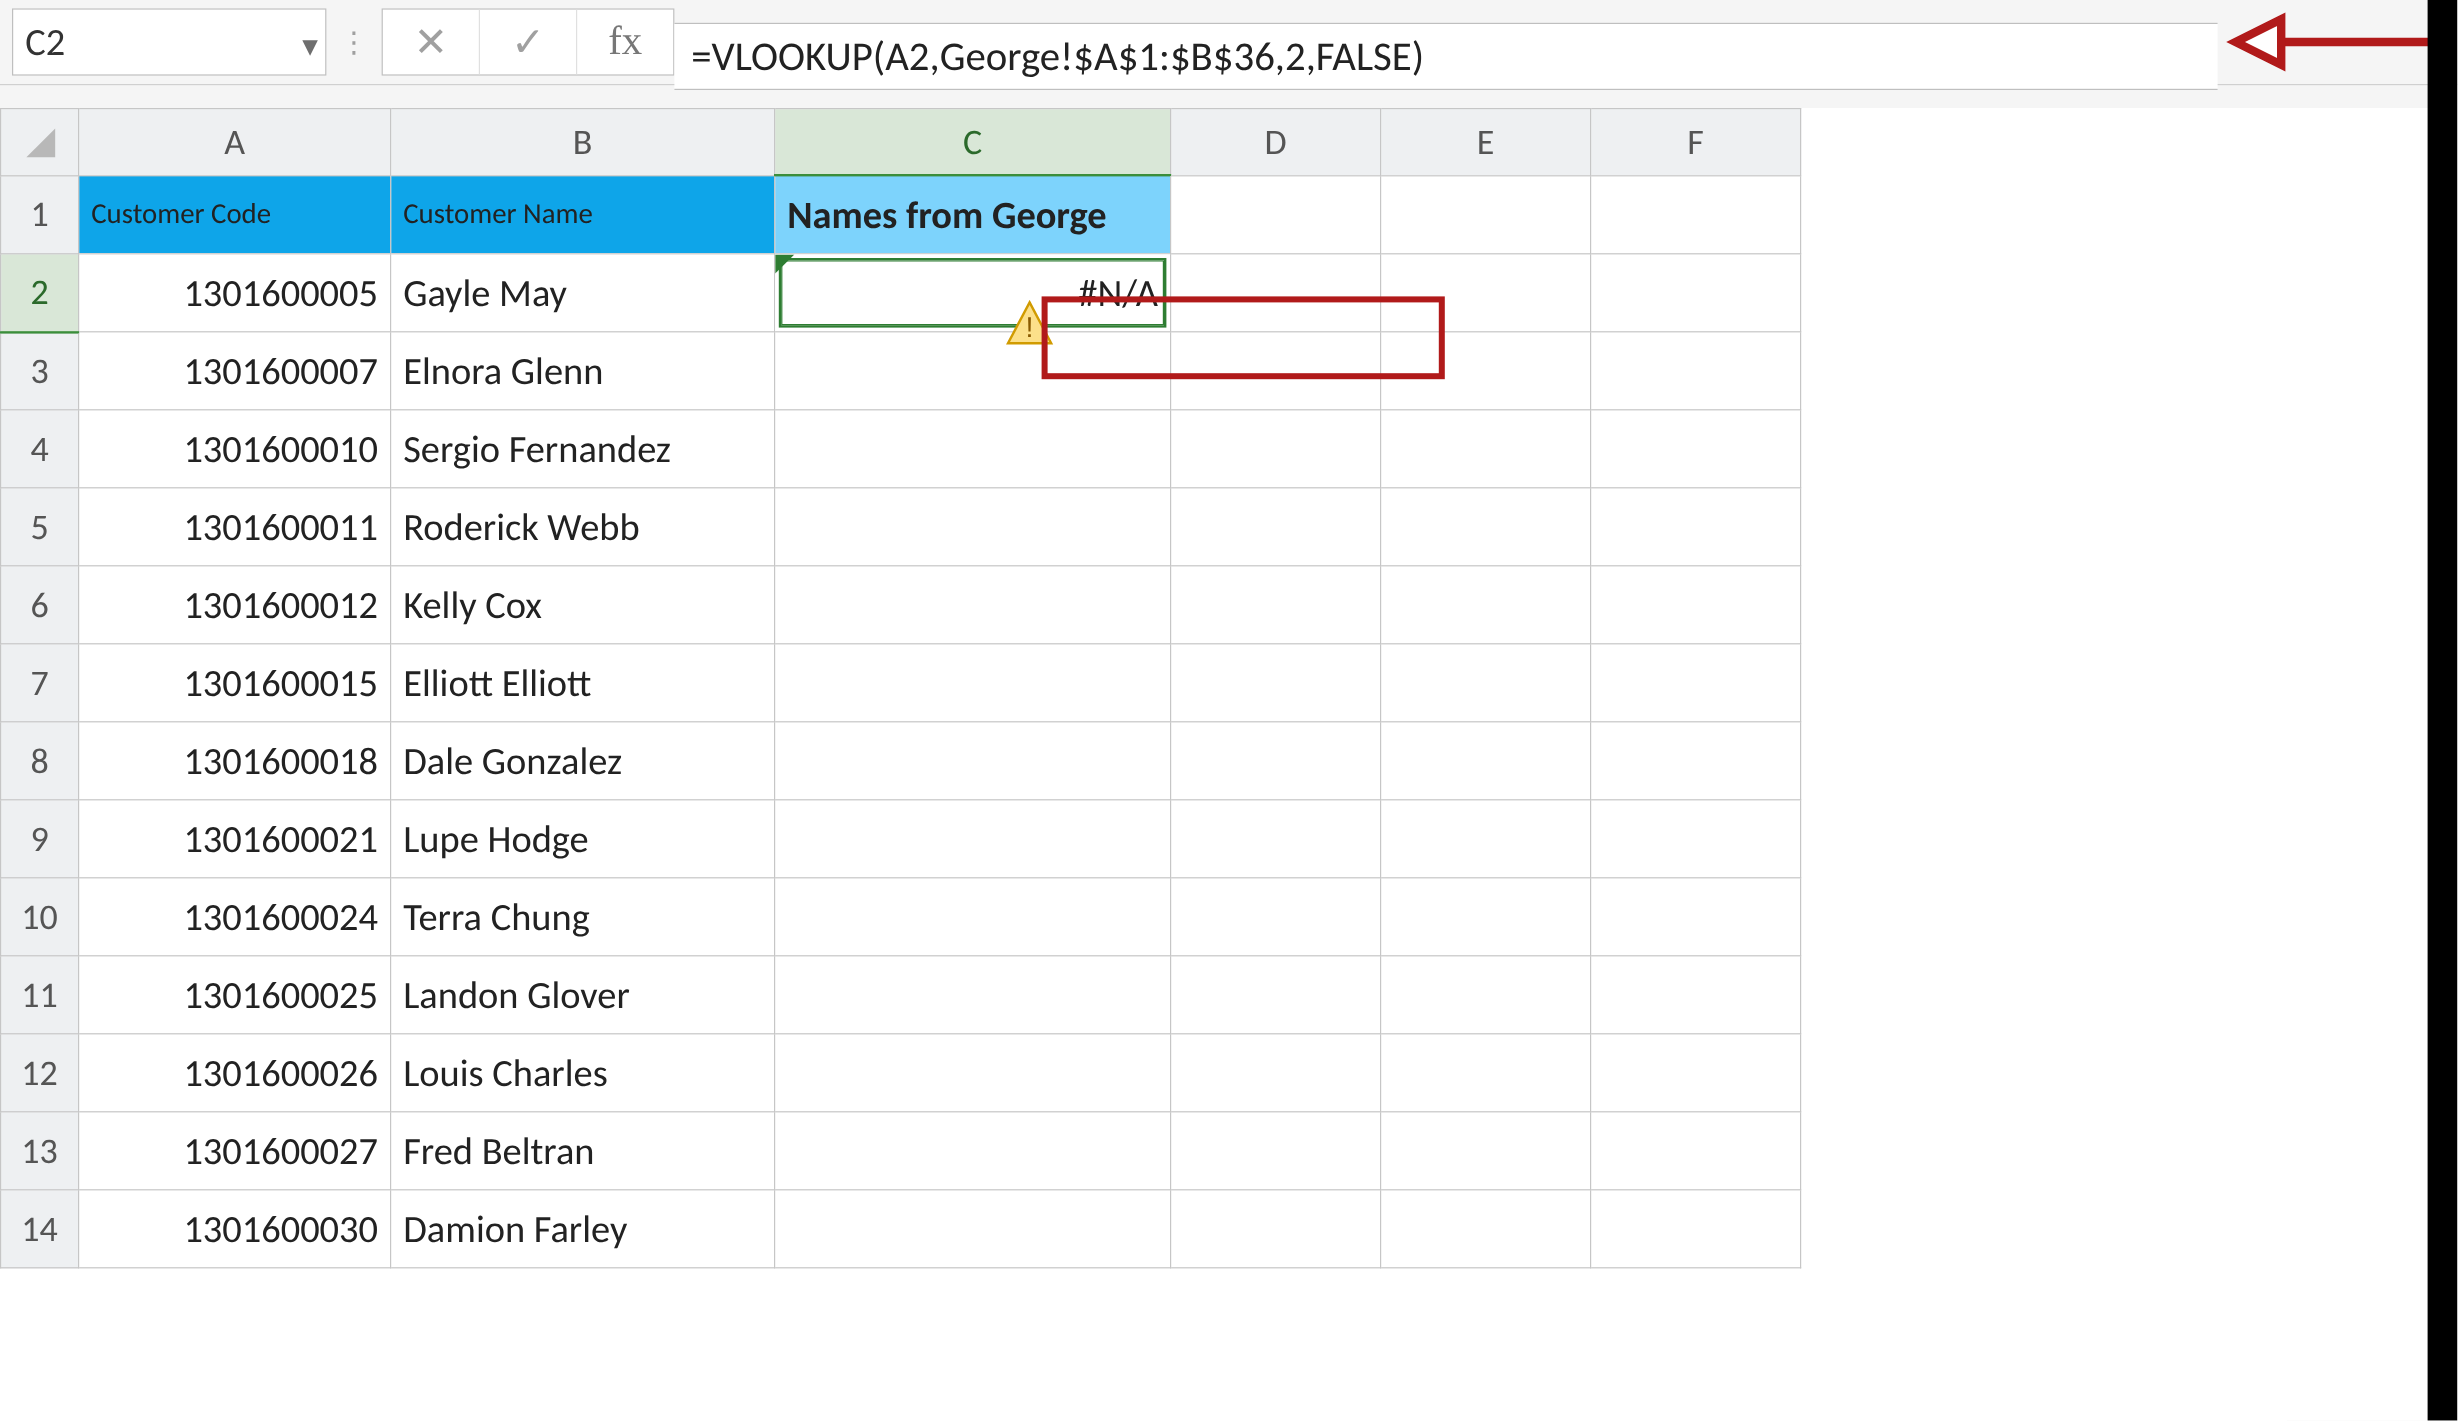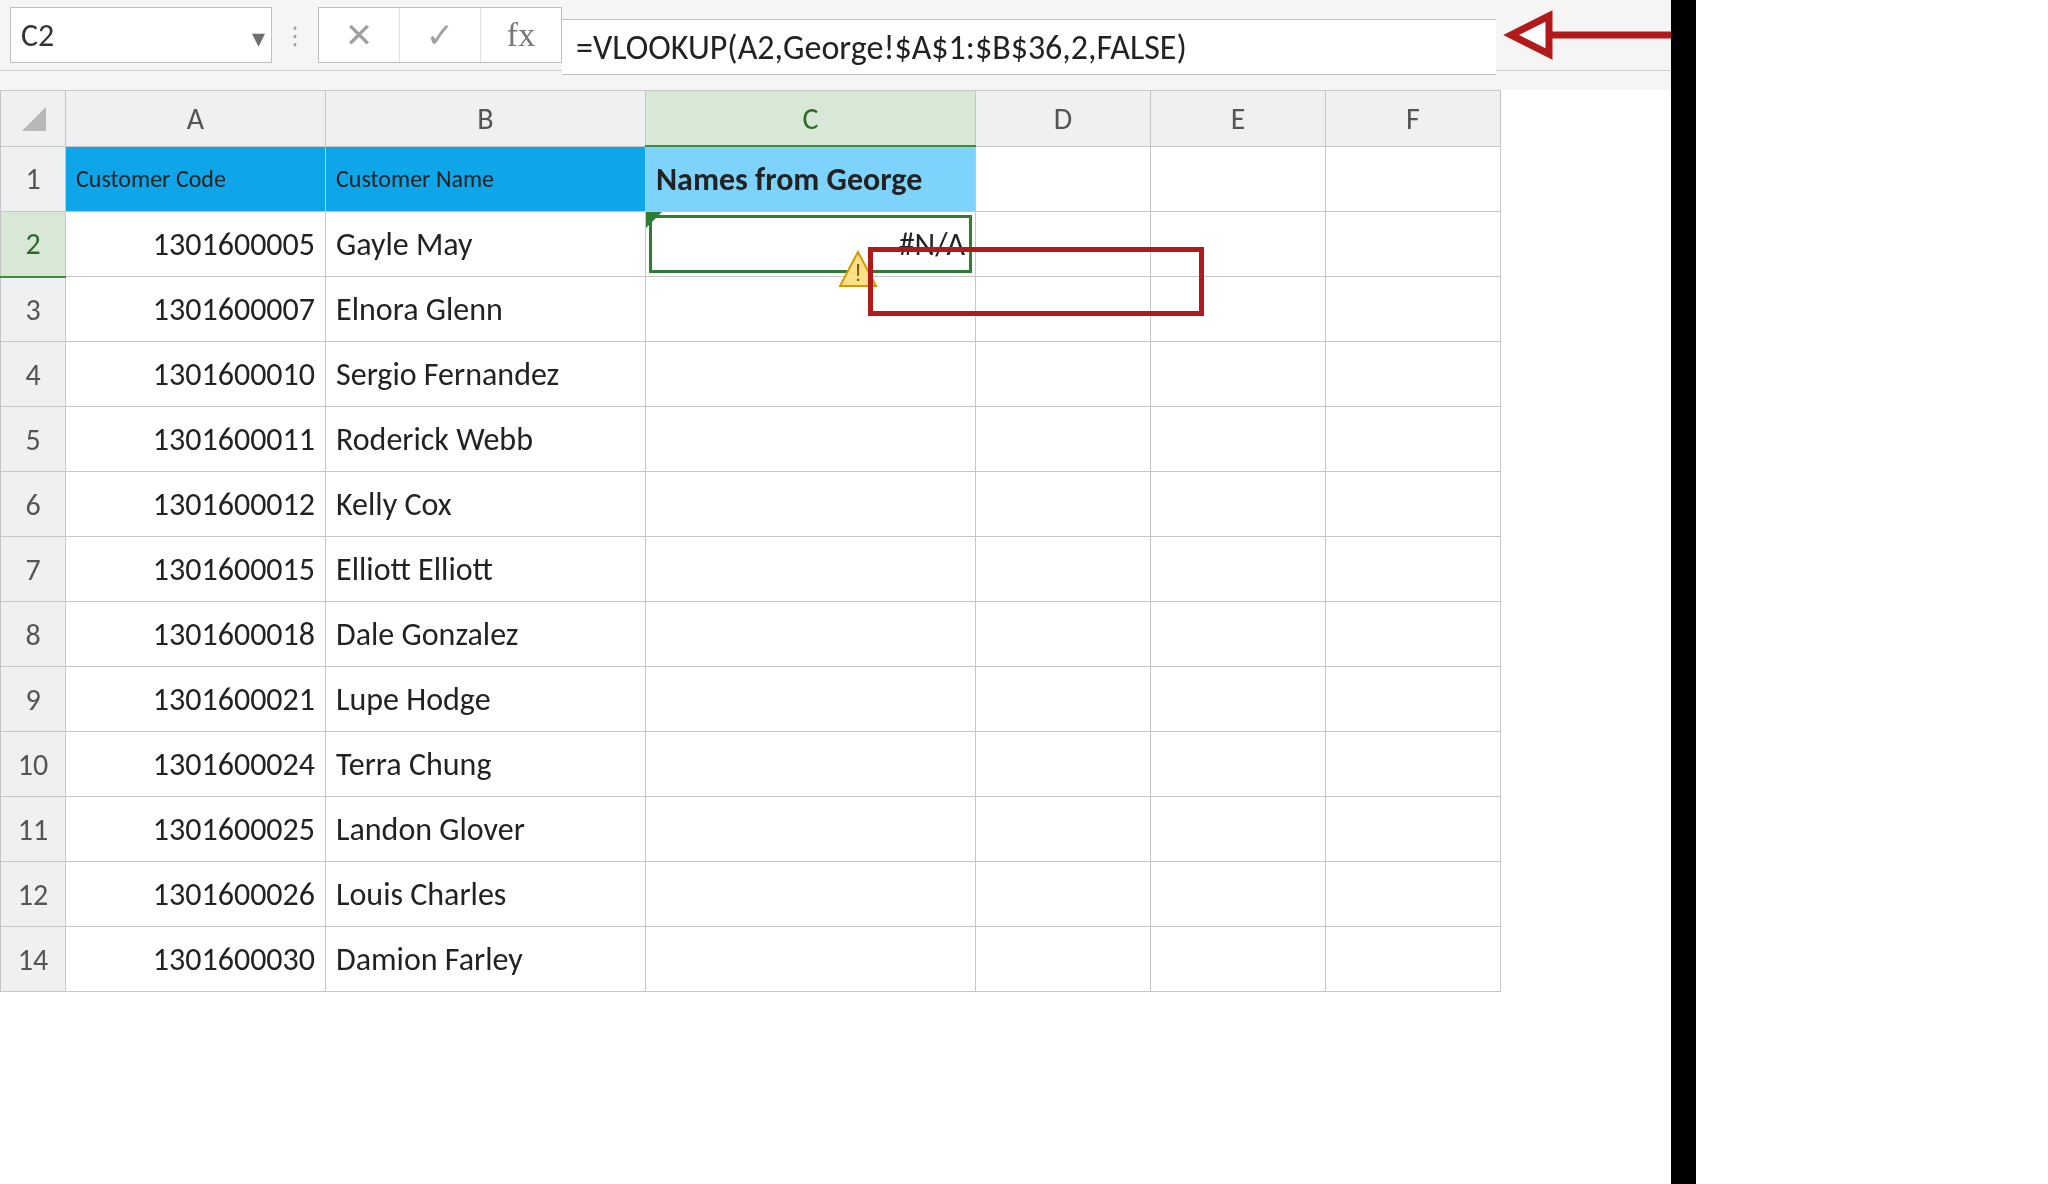--- a/index.html
+++ b/index.html
@@ -1,16 +1,16 @@
 <!DOCTYPE html>
 <html><head>
 <meta charset="utf-8">
 <style>
   html,body{margin:0;padding:0;font-family:Calibri,Arial,sans-serif;background:#fff;color:#222;}
-  .viewport{width:1696px;height:1184px;position:relative;overflow:hidden;background:#f5f5f5;}
+  .viewport{width:2048px;height:1184px;position:relative;overflow:hidden;background:#f5f5f5;}
   
   .formula-row{display:flex;align-items:center;height:70px;padding:0 10px;background:#f5f5f5;border-bottom:1px solid #d0d0d0;}
   .name-box{position:relative;width:240px;height:54px;background:#fff;border:1px solid #bfbfbf;display:flex;align-items:center;font-size:32px;padding:0 10px;color:#333;}
   .name-box .dd{position:absolute;right:6px;top:14px;color:#6e6e6e;font-size:26px;user-select:none;}
   .sep-btn{width:30px;height:54px;display:flex;align-items:center;justify-content:center;color:#a0a0a0;font-size:24px;margin:0 8px;}
   .fx-group{display:flex;align-items:center;height:54px;border:1px solid #bfbfbf;background:#fff;}
   .fx-btn{width:80px;height:100%;display:flex;align-items:center;justify-content:center;color:#a0a0a0;font-size:34px;border-right:1px solid #e0e0e0;font-family:'Segoe UI',sans-serif;}
   .fx-label{width:80px;color:#777;font-family:'Times New Roman',serif;font-size:34px;display:flex;align-items:center;justify-content:center;}
   .formula-input{flex:1;height:54px;border-top:1px solid #bfbfbf;border-bottom:1px solid #bfbfbf;border-left:none;border-right:none;background:#fff;display:flex;align-items:center;font-size:34px;padding:0 14px;color:#222;white-space:nowrap;overflow:hidden;margin-top:24px;}
   .arrow-annot{width:190px;height:60px;display:flex;align-items:center;justify-content:center;}
@@ -209,20 +209,29 @@
       <tr>
             <th class="rowh">12</th>
             <td class="cell num">1301600026</td>
             <td class="cell">Louis Charles</td>
             <td class="cell"></td>
             <td class="cell"></td>
             <td class="cell"></td>
             <td class="cell"></td>
           </tr>
       <tr>
+            <th class="rowh">13</th>
+            <td class="cell num">1301600027</td>
+            <td class="cell">Fred Beltran</td>
+            <td class="cell"></td>
+            <td class="cell"></td>
+            <td class="cell"></td>
+            <td class="cell"></td>
+          </tr>
+      <tr>
             <th class="rowh">14</th>
             <td class="cell num">1301600030</td>
             <td class="cell">Damion Farley</td>
             <td class="cell"></td>
             <td class="cell"></td>
             <td class="cell"></td>
             <td class="cell"></td>
           </tr>
     </tbody>
       </table>

